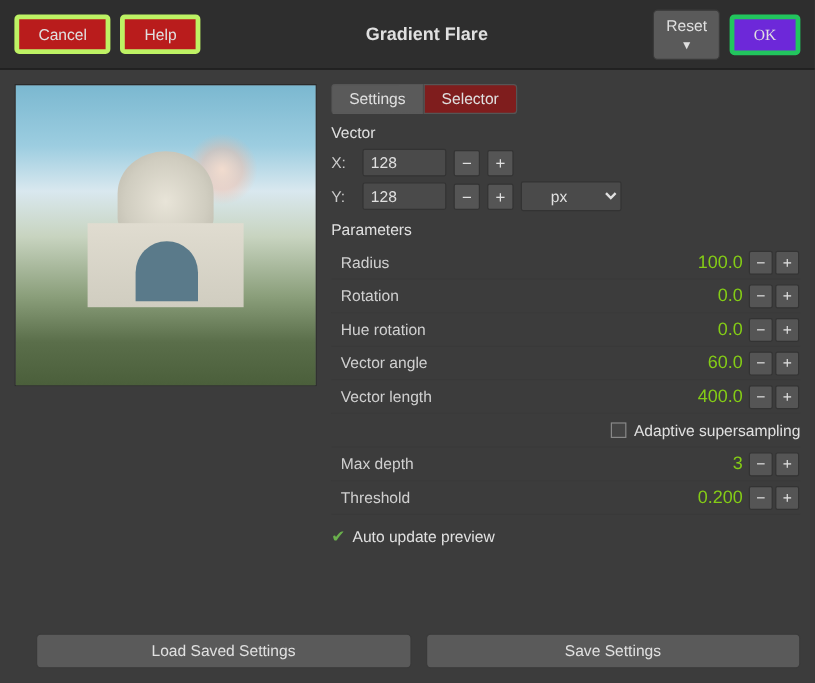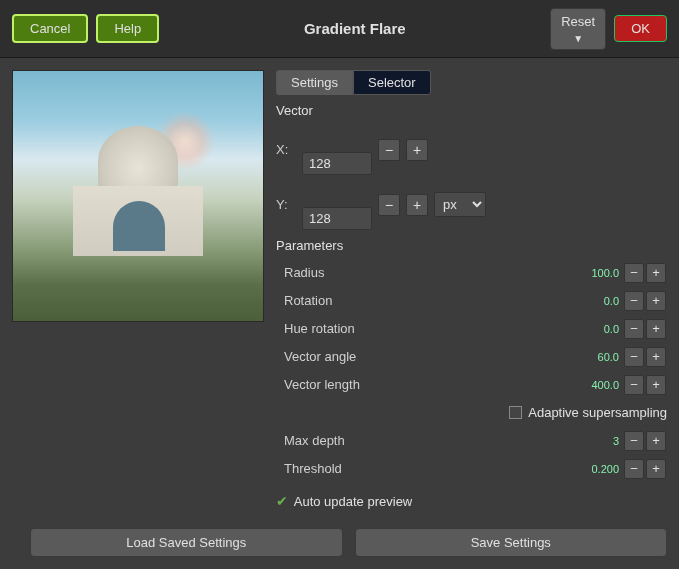--- a/index.html
+++ b/index.html
@@ -21,31 +21,32 @@
       background: #2e2e2e;
       padding: 8px 12px;
       height: 58px;
       border-bottom: 1px solid #1a1a1a;
     }
     .top-bar-left { display: flex; gap: 8px; }
     .top-bar-center { font-size: 15px; font-weight: 600; color: #e0e0e0; }
     .top-bar-right { display: flex; gap: 8px; align-items: center; }
 
     .btn {
-      background: #4d7c0f;
-      border: 2px solid #bef264;
+      background: #b91c1c;
+      border: 4px solid #bef264;
       border-radius: 4px;
       color: #e0e0e0;
       padding: 5px 16px;
       cursor: pointer;
       font-size: 13px;
     }
     .btn-ok {
-      background: #b91c1c;
-      border: 1px solid #22c55e;
+      background: #6d28d9;
+      border: 4px solid #22c55e;
+      font-family: Liberation Serif, serif;
     }
 
     .reset-btn {
       display: flex;
       align-items: center;
       gap: 4px;
       background: #5a5a5a;
       border: 1px solid #3a3a3a;
       border-radius: 4px;
       color: #e0e0e0;
@@ -86,21 +87,21 @@
       display: flex;
       gap: 0;
       margin-bottom: 8px;
     }
     .tab {
       padding: 4px 14px;
       border: 1px solid #555;
       cursor: pointer;
       font-size: 13px;
       color: #e0e0e0;
-      background: #0f172a;
+      background: #7f1d1d;
     }
     .tab.active {
       background: #5a5a5a;
       border-bottom: 1px solid #5a5a5a;
     }
     .tab:first-child { border-radius: 3px 0 0 3px; }
     .tab:last-child { border-radius: 0 3px 3px 0; }
 
     
     .section-label {
@@ -123,35 +124,34 @@
       font-size: 13px;
     }
     .center-input {
       background: #4a4a4a;
       border: 1px solid #333;
       color: #e0e0e0;
       padding: 3px 6px;
       width: 70px;
       font-size: 13px;
       border-radius: 2px;
-      margin-top: 28px;
     }
     .unit-select-wrapper {
       display: flex;
       align-items: center;
       background: #4a4a4a;
       border: 1px solid #333;
       border-radius: 2px;
     }
     .unit-select {
       background: transparent;
       border: none;
       color: #e0e0e0;
       font-size: 13px;
-      padding: 3px 4px;
+      padding: 3px 20px;
       cursor: pointer;
       outline: none;
     }
 
     
     .pm-btn {
       width: 22px;
       height: 22px;
       background: #555;
       border: 1px solid #333;
@@ -178,22 +178,22 @@
     .param-row:first-child { border-top: 1px solid #3a3a3a; }
     .param-name {
       flex: 1;
       padding-left: 8px;
       color: #d0d0d0;
       font-size: 13px;
     }
     .param-value {
       width: 55px;
       text-align: right;
-      color: #86efac;
-      font-size: 11px;
+      color: #84cc16;
+      font-size: 15px;
       padding-right: 4px;
     }
     .param-minus, .param-plus {
       width: 20px;
       height: 20px;
       background: #555;
       border: 1px solid #333;
       color: #e0e0e0;
       cursor: pointer;
       font-size: 13px;

